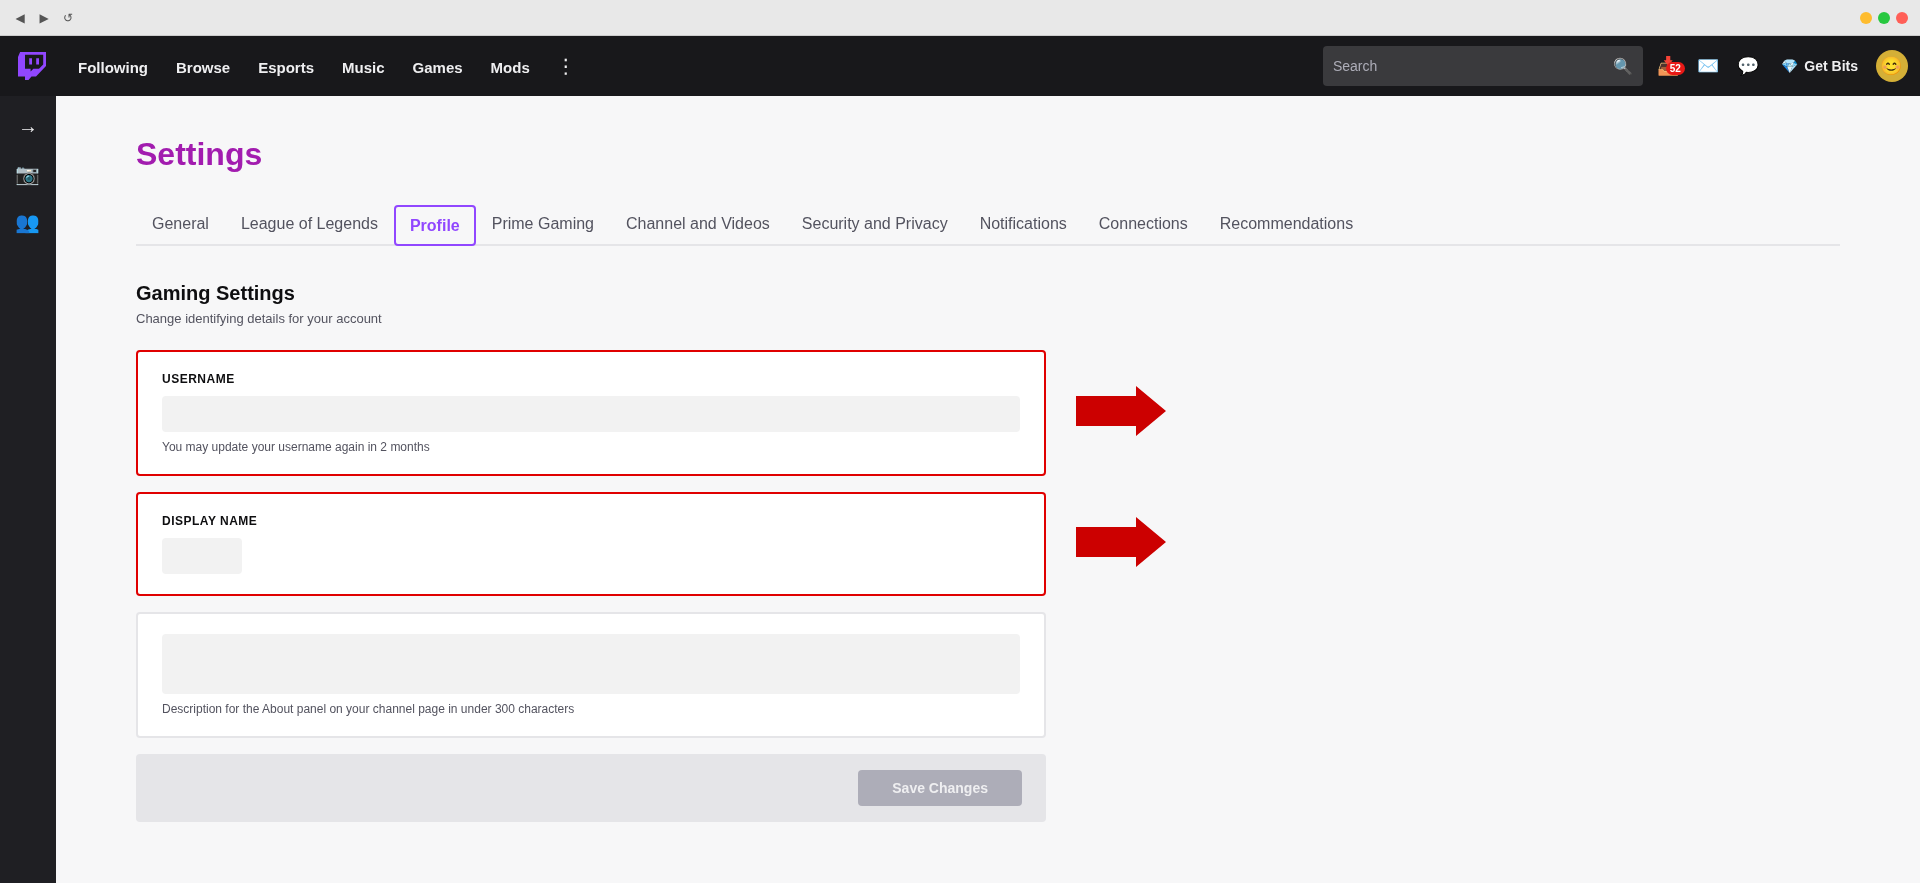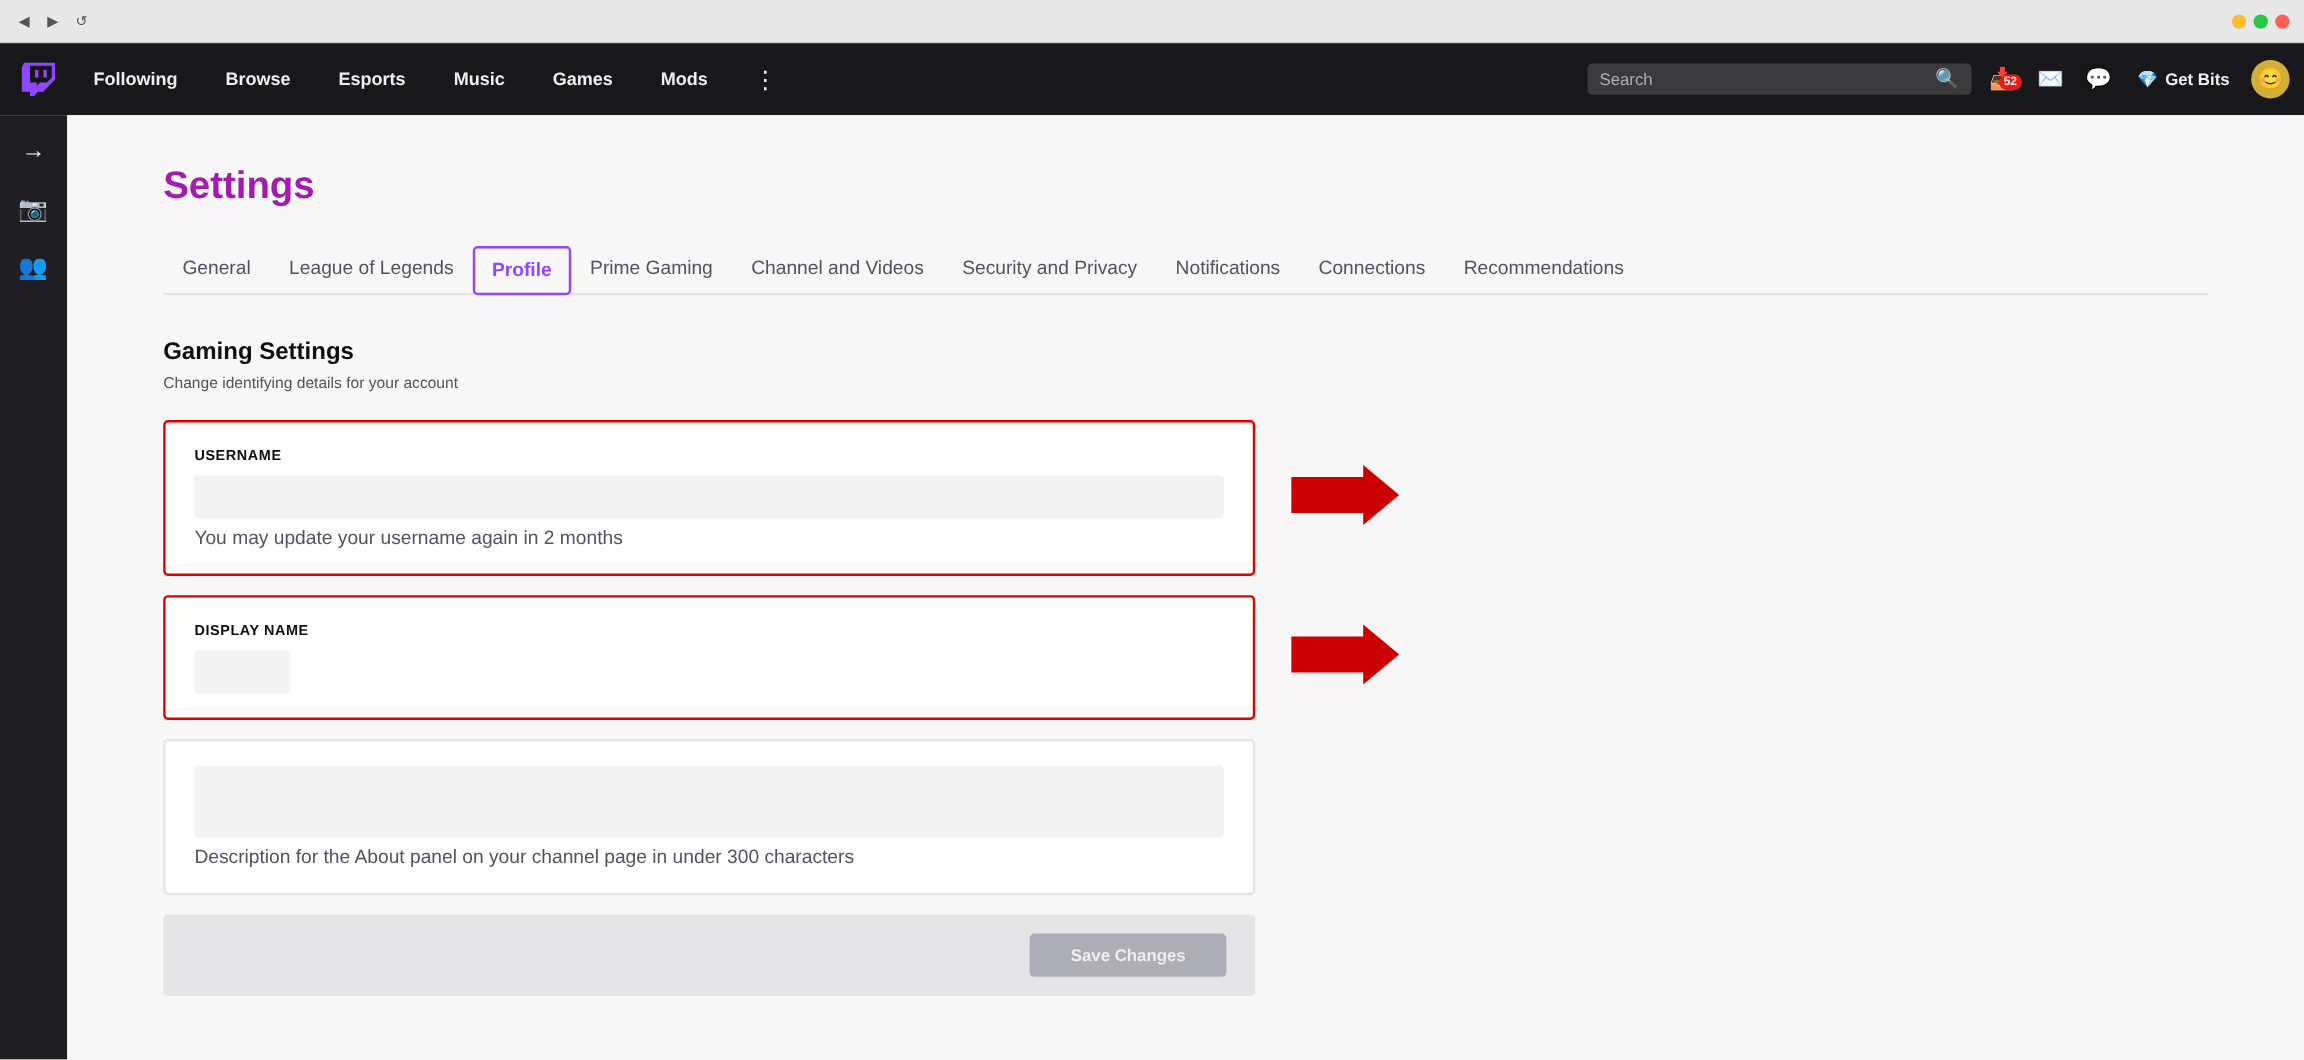--- a/index.html
+++ b/index.html
@@ -39,22 +39,22 @@
       gap: 0;
     }
     .twitch-logo {
       width: 40px; height: 40px;
       display: flex; align-items: center; justify-content: center;
       margin-right: 16px;
     }
     .twitch-logo svg { width: 28px; height: 28px; }
     .nav-links {
       display: flex;
-      align-items: center;
-      gap: 20px;
+      align-items: flex-end;
+      gap: 8px;
       flex: 1;
     }
     .nav-link {
       color: #efeff1;
       font-size: 15px;
       font-weight: 600;
       padding: 6px 10px;
       cursor: pointer;
       border-radius: 4px;
       white-space: nowrap;
@@ -69,21 +69,21 @@
       cursor: pointer;
       background: none;
       border: none;
     }
     .search-container {
       display: flex;
       align-items: center;
       background: #3a3a3d;
       border-radius: 4px;
       padding: 0 10px;
-      height: 26px;
+      height: 40px;
       width: 320px;
       margin: 0 8px;
     }
     .search-input {
       background: transparent;
       border: none;
       outline: none;
       color: #efeff1;
       font-size: 14px;
       flex: 1;
@@ -261,21 +261,21 @@
       padding: 8px 12px;
       font-size: 14px;
       color: #53535f;
       width: 100%;
       height: 36px;
     }
     .form-input-short {
       width: 80px;
     }
     .form-hint {
-      font-size: 16px;
+      font-size: 12px;
       color: #53535f;
       margin-top: 8px;
     }
     .form-textarea {
       background: #f2f2f2;
       border: none;
       outline: none;
       border-radius: 4px;
       padding: 8px 12px;
       font-size: 14px;

